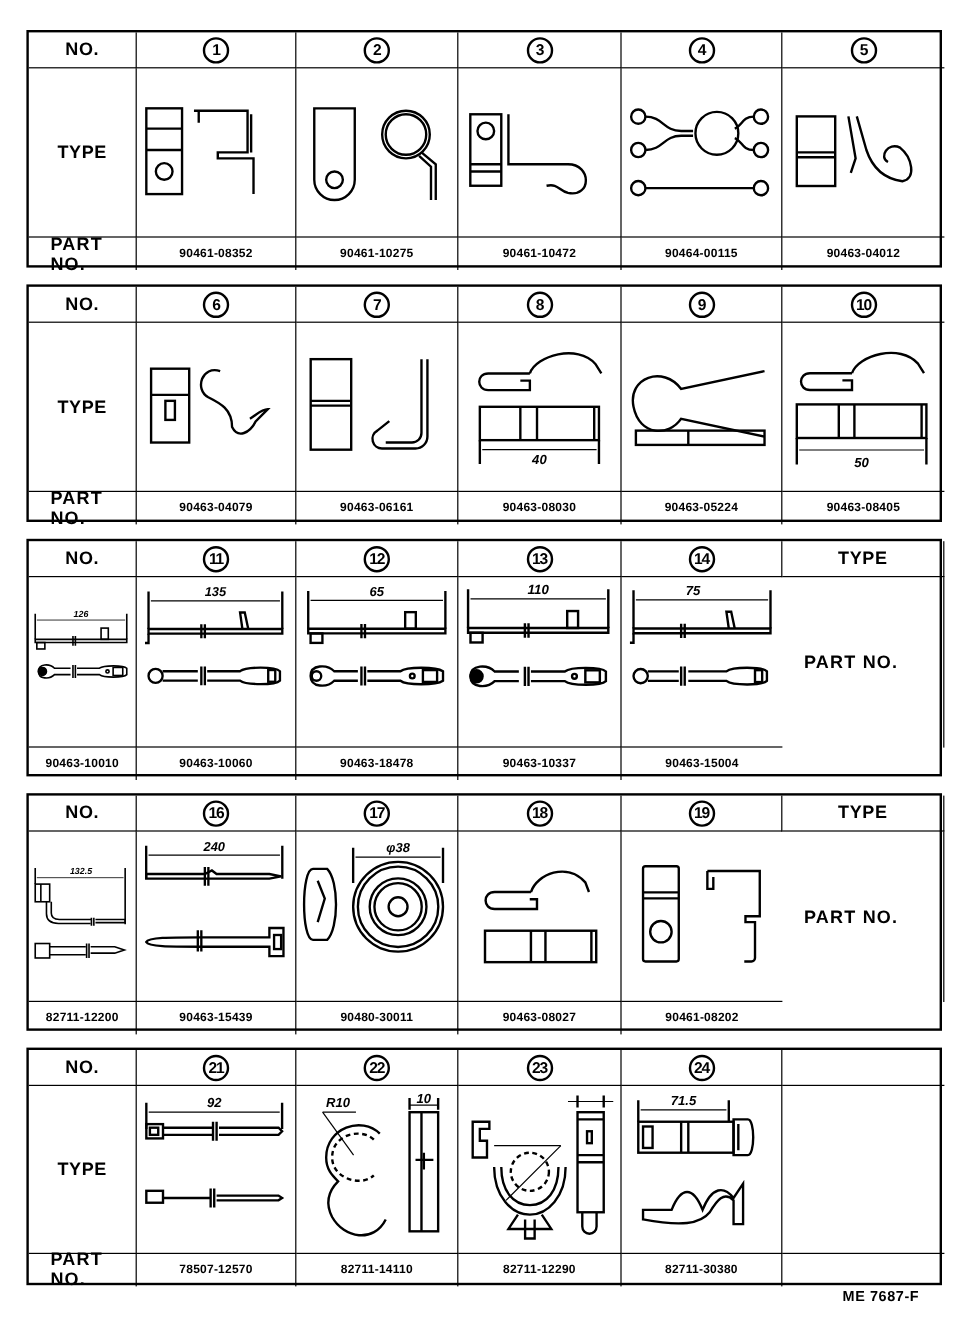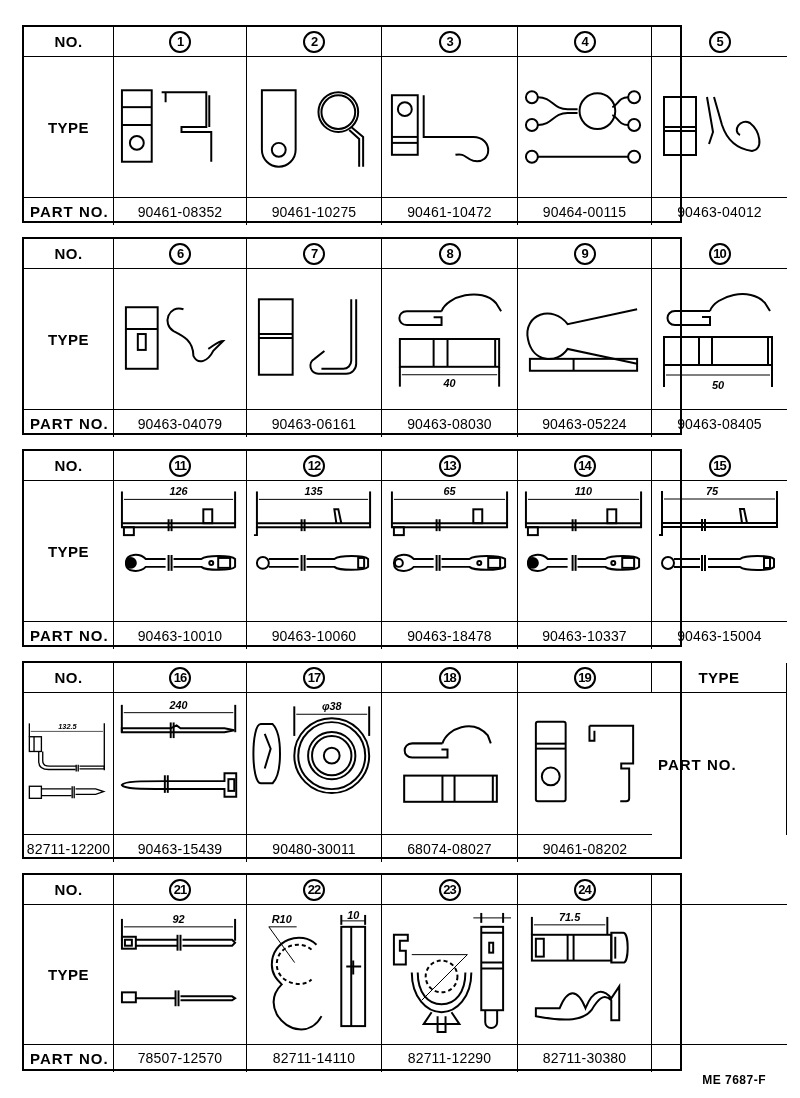--- a/index.html
+++ b/index.html
@@ -1,30 +1,30 @@
 <!DOCTYPE html>
 <html><head>
 <meta charset="utf-8">
 <style>
   html, body { margin:0; padding:0; background:#fff; }
   body { width:800px; height:1098px; position:relative; overflow:hidden;
          font-family:"Liberation Sans", "DejaVu Sans", sans-serif; color:#000; }
-  .tbl { position:absolute; left:22px; width:660px; border:2px solid #000; box-sizing:border-box;
+  .tbl { position:absolute; left:22px; width:763px; border:2px solid #000; box-sizing:border-box;
          display:grid; grid-template-columns:90px 133px 135px 136px 134px 135px;
          grid-template-rows:30px 1fr 27px; }
   .cell { border-right:1.5px solid #000; border-bottom:1.5px solid #000; box-sizing:border-box;
           display:flex; align-items:center; justify-content:center; position:relative; }
   .cell.lastcol { border-right:none; }
   .cell.lastrow { border-bottom:none; }
   .rowhead { font-weight:bold; font-size:15px; letter-spacing:0.5px; }
-  .rowhead.part { justify-content:flex-start; padding-left:6px; font-size:15px; letter-spacing:1px; }
+  .rowhead.part { justify-content:flex-start; padding-left:18px; font-size:15px; letter-spacing:1px; }
   .numcirc { width:22px; height:22px; border:2px solid #000; border-radius:50%; box-sizing:border-box;
              display:flex; align-items:center; justify-content:center; font-weight:bold; font-size:13px;
              letter-spacing:-1px; }
-  .pn { font-size:14px; font-weight:normal; letter-spacing:0.2px; }
+  .pn { font-size:10px; font-weight:bold; letter-spacing:0.2px; }
   .drawing { width:100%; height:100%;font-style:italic; }
   .drawing svg { width:100%; height:100%; display:block; }
   .footer { position:absolute; right:34px; top:1073px; font-size:12px; font-weight:bold; letter-spacing:0.5px; }
 </style>
 </head>
 <body>
 
 <div class="tbl" style="top:25px;height:198px;">
   <div class="cell rowhead">NO.</div>
   <div class="cell">
@@ -225,23 +225,20 @@
       <div class="numcirc">11</div>
     </div>
   <div class="cell">
       <div class="numcirc">12</div>
     </div>
   <div class="cell">
       <div class="numcirc">13</div>
     </div>
   <div class="cell">
       <div class="numcirc">14</div>
-    </div>
-  <div class="cell lastcol">
-      <div class="numcirc">15</div>
     </div>
 
   <div class="cell rowhead">TYPE</div>
   <div class="cell">
     <div class="drawing">
       <svg viewBox="0 0 133 140">
           <g fill="none" stroke="#000" stroke-width="2">
         <line x1="8" y1="10" x2="8" y2="42"></line>
             <line x1="122" y1="10" x2="122" y2="42"></line>
             <line x1="10" y1="18" x2="120" y2="18" stroke-width="1"></line>
@@ -466,21 +463,21 @@
         <path d="M72 32 h44 v38 h-12 v5 h8 v30 a3 3 0 0 1 -3 3 h-6 M72 32 v15 h5 v-10"></path>
       </g>
         </svg>
     </div>
   </div>
 
   <div class="cell rowhead part lastrow">PART NO.</div>
   <div class="cell lastrow pn">82711-12200</div>
   <div class="cell lastrow pn">90463-15439</div>
   <div class="cell lastrow pn">90480-30011</div>
-  <div class="cell lastrow pn">68074-08027</div>
+  <div class="cell lastrow pn">90463-08027</div>
   <div class="cell lastrow lastcol pn">90461-08202</div>
 </div>
 
 <div class="tbl" style="top:873px;height:198px;">
   <div class="cell rowhead">NO.</div>
   <div class="cell">
       <div class="numcirc">21</div>
     </div>
   <div class="cell">
       <div class="numcirc">22</div>

